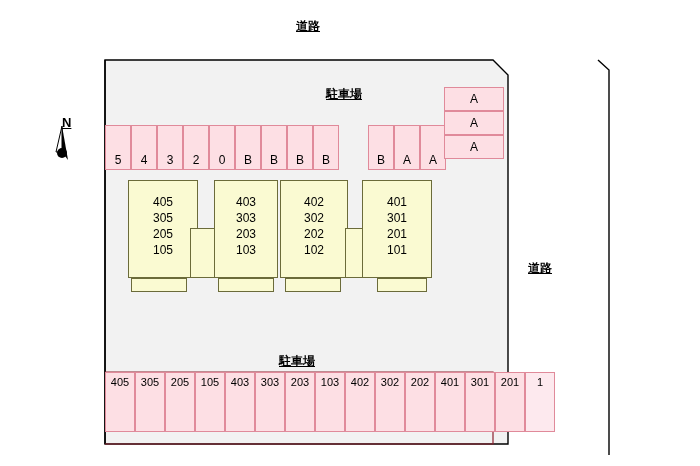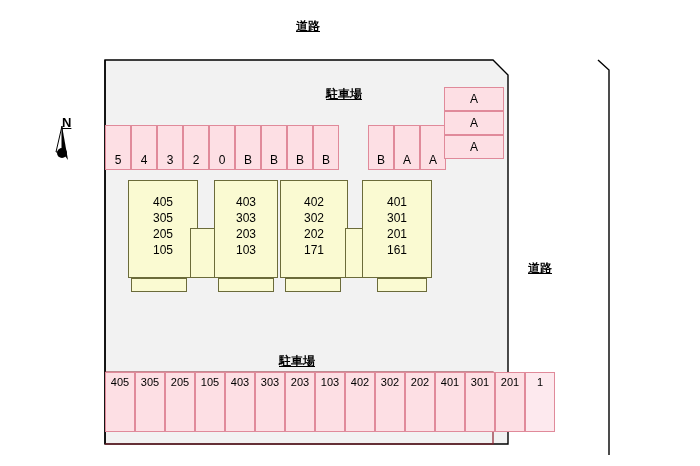--- a/index.html
+++ b/index.html
@@ -153,29 +153,29 @@
   <div class="bldg" style="left:214px; top:180px; width:64px; height:98px;"></div>
   <div class="bldgtext" style="left:214px; top:194px; width:64px;">403</div>
   <div class="bldgtext" style="left:214px; top:210px; width:64px;">303</div>
   <div class="bldgtext" style="left:214px; top:226px; width:64px;">203</div>
   <div class="bldgtext" style="left:214px; top:242px; width:64px;">103</div>
 
   <div class="bldg" style="left:280px; top:180px; width:68px; height:98px;"></div>
   <div class="bldgtext" style="left:280px; top:194px; width:68px;">402</div>
   <div class="bldgtext" style="left:280px; top:210px; width:68px;">302</div>
   <div class="bldgtext" style="left:280px; top:226px; width:68px;">202</div>
-  <div class="bldgtext" style="left:280px; top:242px; width:68px;">171</div>
+  <div class="bldgtext" style="left:280px; top:242px; width:68px;">102</div>
 
   <div class="stair" style="left:345px; top:228px; width:26px; height:50px;"></div>
 
   <div class="bldg" style="left:362px; top:180px; width:70px; height:98px;"></div>
   <div class="bldgtext" style="left:362px; top:194px; width:70px;">401</div>
   <div class="bldgtext" style="left:362px; top:210px; width:70px;">301</div>
   <div class="bldgtext" style="left:362px; top:226px; width:70px;">201</div>
-  <div class="bldgtext" style="left:362px; top:242px; width:70px;">161</div>
+  <div class="bldgtext" style="left:362px; top:242px; width:70px;">101</div>
 
   <div class="balc" style="left:131px; top:278px; width:56px; height:14px;"></div>
   <div class="balc" style="left:218px; top:278px; width:56px; height:14px;"></div>
   <div class="balc" style="left:285px; top:278px; width:56px; height:14px;"></div>
   <div class="balc" style="left:377px; top:278px; width:50px; height:14px;"></div>
 
   <div class="lbl bold" style="left:279px; top:355px;">駐車場</div>
 
   <div>
     <div class="stall" style="left:105px; top:372px; width:30px; height:60px; align-items:flex-start; padding-top:4px; font-size:11px;">405</div>

